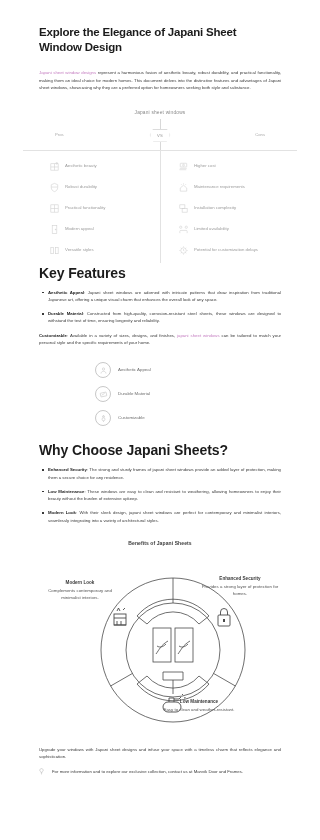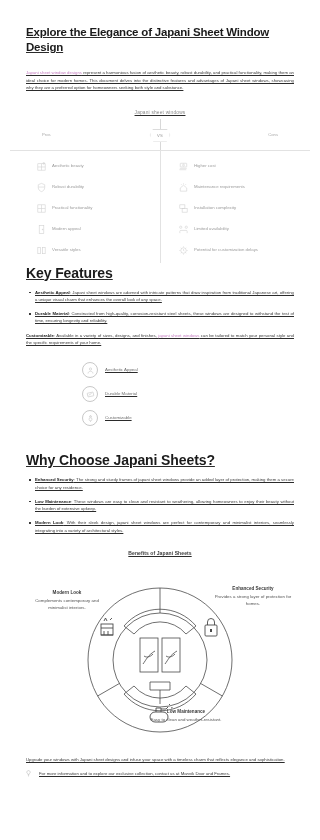--- a/index.html
+++ b/index.html
@@ -4,21 +4,21 @@
 <style>
   * { box-sizing: border-box; margin: 0; padding: 0; }
   html, body {
     width: 320px;
     height: 840px;
     background: #ffffff;
     font-family: "Liberation Sans", sans-serif;
     color: #2b2b2b;
     overflow: hidden;
   }
-  .page { width: 320px; height: 680px; position: relative; padding: 0 26px; text-decoration: underline; }
+  .page { width: 320px; height: 680px; position: relative; padding: 0 39px; }
 
   
   .doc-title {
     font-size: 11.5px;
     line-height: 15px;
     font-weight: 600;
     letter-spacing: -0.2px;
     color: #1b1b1b;
     padding-top: 25px;
   }
@@ -319,21 +319,21 @@
           <svg viewBox="0 0 24 24" fill="none" stroke="#8a8a8a" stroke-width="1.4">
             <path d="M12 3l3 5H9z"></path>
             <circle cx="12" cy="14" r="4"></circle>
             <path d="M12 18v3"></path>
           </svg>
         </span>
       <span class="feat-lbl">Customizable</span>
     </div>
   </div>
 
-  <h2 class="sec-h" style="margin-top:22px">Why Choose Japani Sheets?</h2>
+  <h2 class="sec-h" style="margin-top:12px">Why Choose Japani Sheets?</h2>
   <div class="bullets">
     <p class="bullet"><b>Enhanced Security</b><span>: The strong and sturdy frames of japani sheet windows provide an added layer of protection, making them a secure choice for any residence.</span></p>
     <p class="bullet"><b>Low Maintenance</b><span>: These windows are easy to clean and resistant to weathering, allowing homeowners to enjoy their beauty without the burden of extensive upkeep.</span></p>
     <p class="bullet"><b>Modern Look</b><span>: With their sleek design, japani sheet windows are perfect for contemporary and minimalist interiors, seamlessly integrating into a variety of architectural styles.</span></p>
   </div>
 
   <div class="benefits">
     <div class="ben-title">Benefits of Japani Sheets</div>
 
     <div class="ben-stage">

